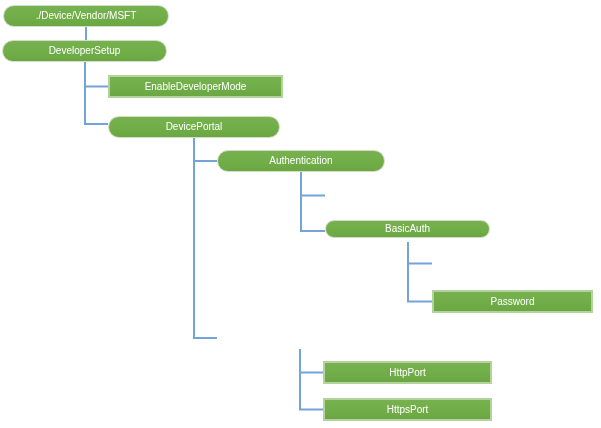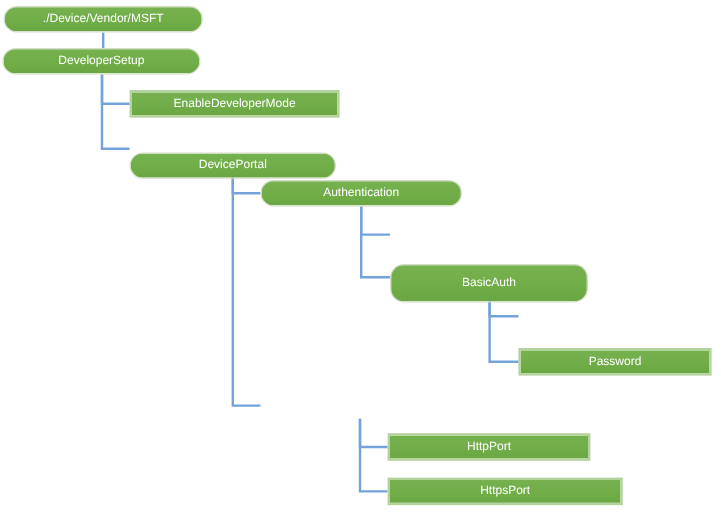--- a/index.html
+++ b/index.html
@@ -65,28 +65,28 @@
     <path d="M300,349 V372.5 H323"></path>
     <path d="M300,349 V409.5 H323"></path>
   </svg>
 
   <div class="node rounded" style="left:3px;   top:5px;   width:166px; height:22px">./Device/Vendor/MSFT</div>
 
   <div class="node rectangle" style="left:108px; top:75px;  width:175px; height:23px">EnableDeveloperMode</div>
 
   <div class="node rounded" style="left:2px;   top:40px;  width:165px; height:22px">DeveloperSetup</div>
 
-  <div class="node rounded" style="left:108px; top:127px; width:172px; height:22px">DevicePortal</div>
+  <div class="node rounded" style="left:108px; top:116px; width:172px; height:22px">DevicePortal</div>
 
   <div class="node rounded" style="left:217px; top:150px; width:168px; height:22px">Authentication</div>
 
 
-  <div class="node rounded" style="left:325px; top:220px; width:165px; height:32px">BasicAuth</div>
+  <div class="node rounded" style="left:325px; top:220px; width:165px; height:18px">BasicAuth</div>
 
 
   <div class="node rectangle" style="left:432px; top:290px; width:161px; height:23px">Password</div>
 
 
   <div class="node rectangle" style="left:323px; top:361px; width:169px; height:23px">HttpPort</div>
 
-  <div class="node rectangle" style="left:323px; top:398px; width:196px; height:23px">HttpsPort</div>
+  <div class="node rectangle" style="left:323px; top:398px; width:169px; height:23px">HttpsPort</div>
 
 </div>
 
 </body></html>

